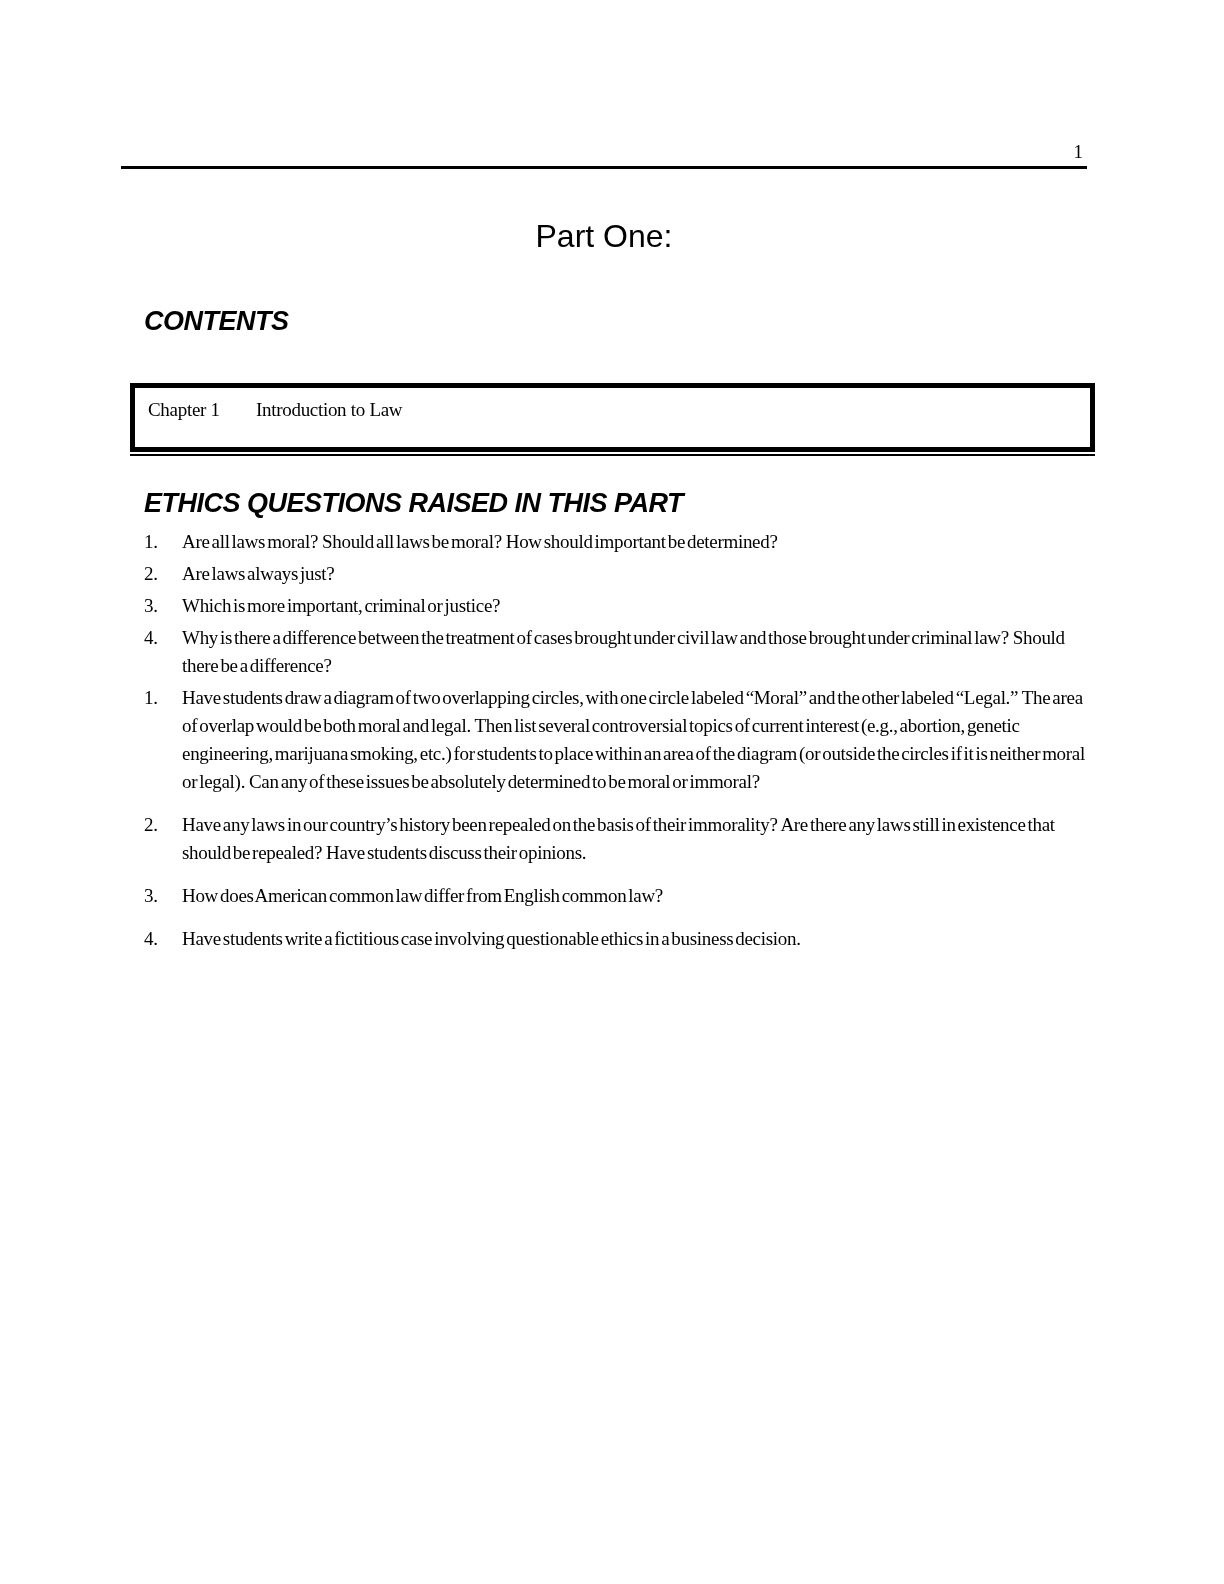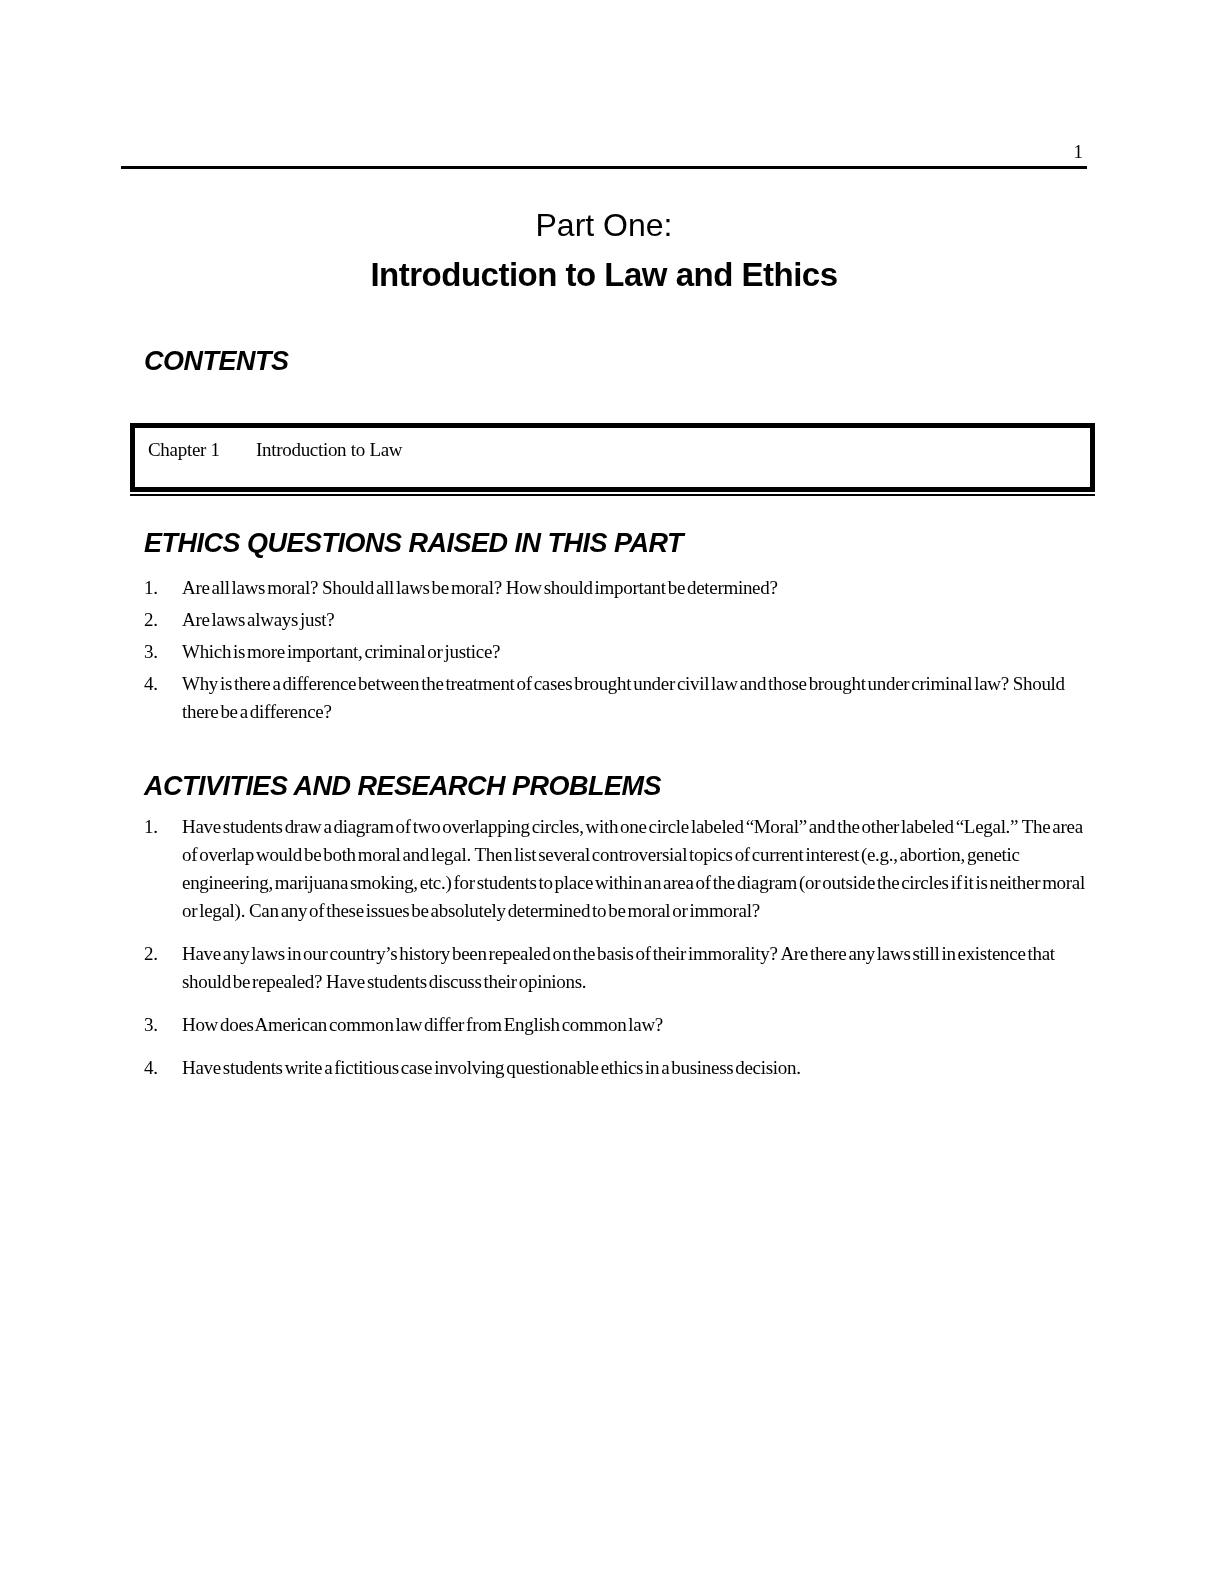--- a/index.html
+++ b/index.html
@@ -30,21 +30,21 @@
     background: #000000;
   }
   
   .title-block {
     margin: 0 121px;
     width: 966px;
     text-align: center;
     font-family: "Liberation Sans", sans-serif;
   }
   .part-title {
-    margin-top: 37px;
+    margin-top: 48px;
     font-size: 32px;
     font-weight: 400;
     line-height: 38px;
     text-align: center;
   }
   .part-subtitle {
     margin-top: 11px;
     font-size: 33px;
     font-weight: 700;
     line-height: 40px;
@@ -54,21 +54,21 @@
   .section-heading {
     margin: 0 137px 0 144px;
     font-family: "Liberation Sans", sans-serif;
     font-weight: 700;
     font-size: 27px;
     line-height: 32px;
     letter-spacing: -0.5px;
     font-style: italic;
   }
   .contents-heading { margin-top: 50px; }
-  .ethics-heading   { margin-top: 31px; margin-bottom: 15px; }
+  .ethics-heading   { margin-top: 31px; margin-bottom: 9px; }
   .activities-heading { margin-top: 44px; margin-bottom: 11px; }
   
   .contents-box-outer {
     margin: 46px 0 0 130px;
     width: 965px;
     box-sizing: border-box;
     border-bottom: 2px solid #000000;
     padding-bottom: 2px;
   }
   .contents-box {
@@ -112,21 +112,20 @@
 </head>
 <body>
 
 <div class="page">
 
   <div class="page-number">1</div>
   <div class="header-rule"></div>
 
   <div class="title-block">
     <div class="part-title">Part One:</div>
-    <div class="part-subtitle">Introduction to Law and Ethics</div>
   </div>
 
   <div class="section-heading contents-heading">CONTENTS</div>
 
   <div class="contents-box-outer">
     <div class="contents-box">
       <div class="chapter-row">
         <span class="chapter-label">Chapter 1</span>
         <span class="chapter-title">Introduction to Law</span>
       </div>
@@ -147,21 +146,20 @@
     <div class="list-item">
       <span class="item-number">3.</span>
       <span class="item-text">Which is more important, criminal or justice?</span>
     </div>
     <div class="list-item">
       <span class="item-number">4.</span>
       <span class="item-text">Why is there a difference between the treatment of cases brought under civil law and those brought under criminal law?  Should there be a difference?</span>
     </div>
   </div>
 
-  <div class="section-heading activities-heading">ACTIVITIES AND RESEARCH PROBLEMS</div>
 
   <div class="numbered-list activities-list">
     <div class="list-item">
       <span class="item-number">1.</span>
       <span class="item-text">Have students draw a diagram of two overlapping circles, with one circle labeled “Moral” and the other labeled “Legal.”  The area of overlap would be both moral and legal.  Then list several controversial topics of current interest (e.g., abortion, genetic engineering, marijuana smoking, etc.) for students to place within an area of the diagram (or outside the circles if it is neither moral or legal).  Can any of these issues be absolutely determined to be moral or immoral?</span>
     </div>
     <div class="list-item">
       <span class="item-number">2.</span>
       <span class="item-text">Have any laws in our country’s history been repealed on the basis of their immorality?  Are there any laws still in existence that should be repealed?  Have students discuss their opinions.</span>
     </div>

